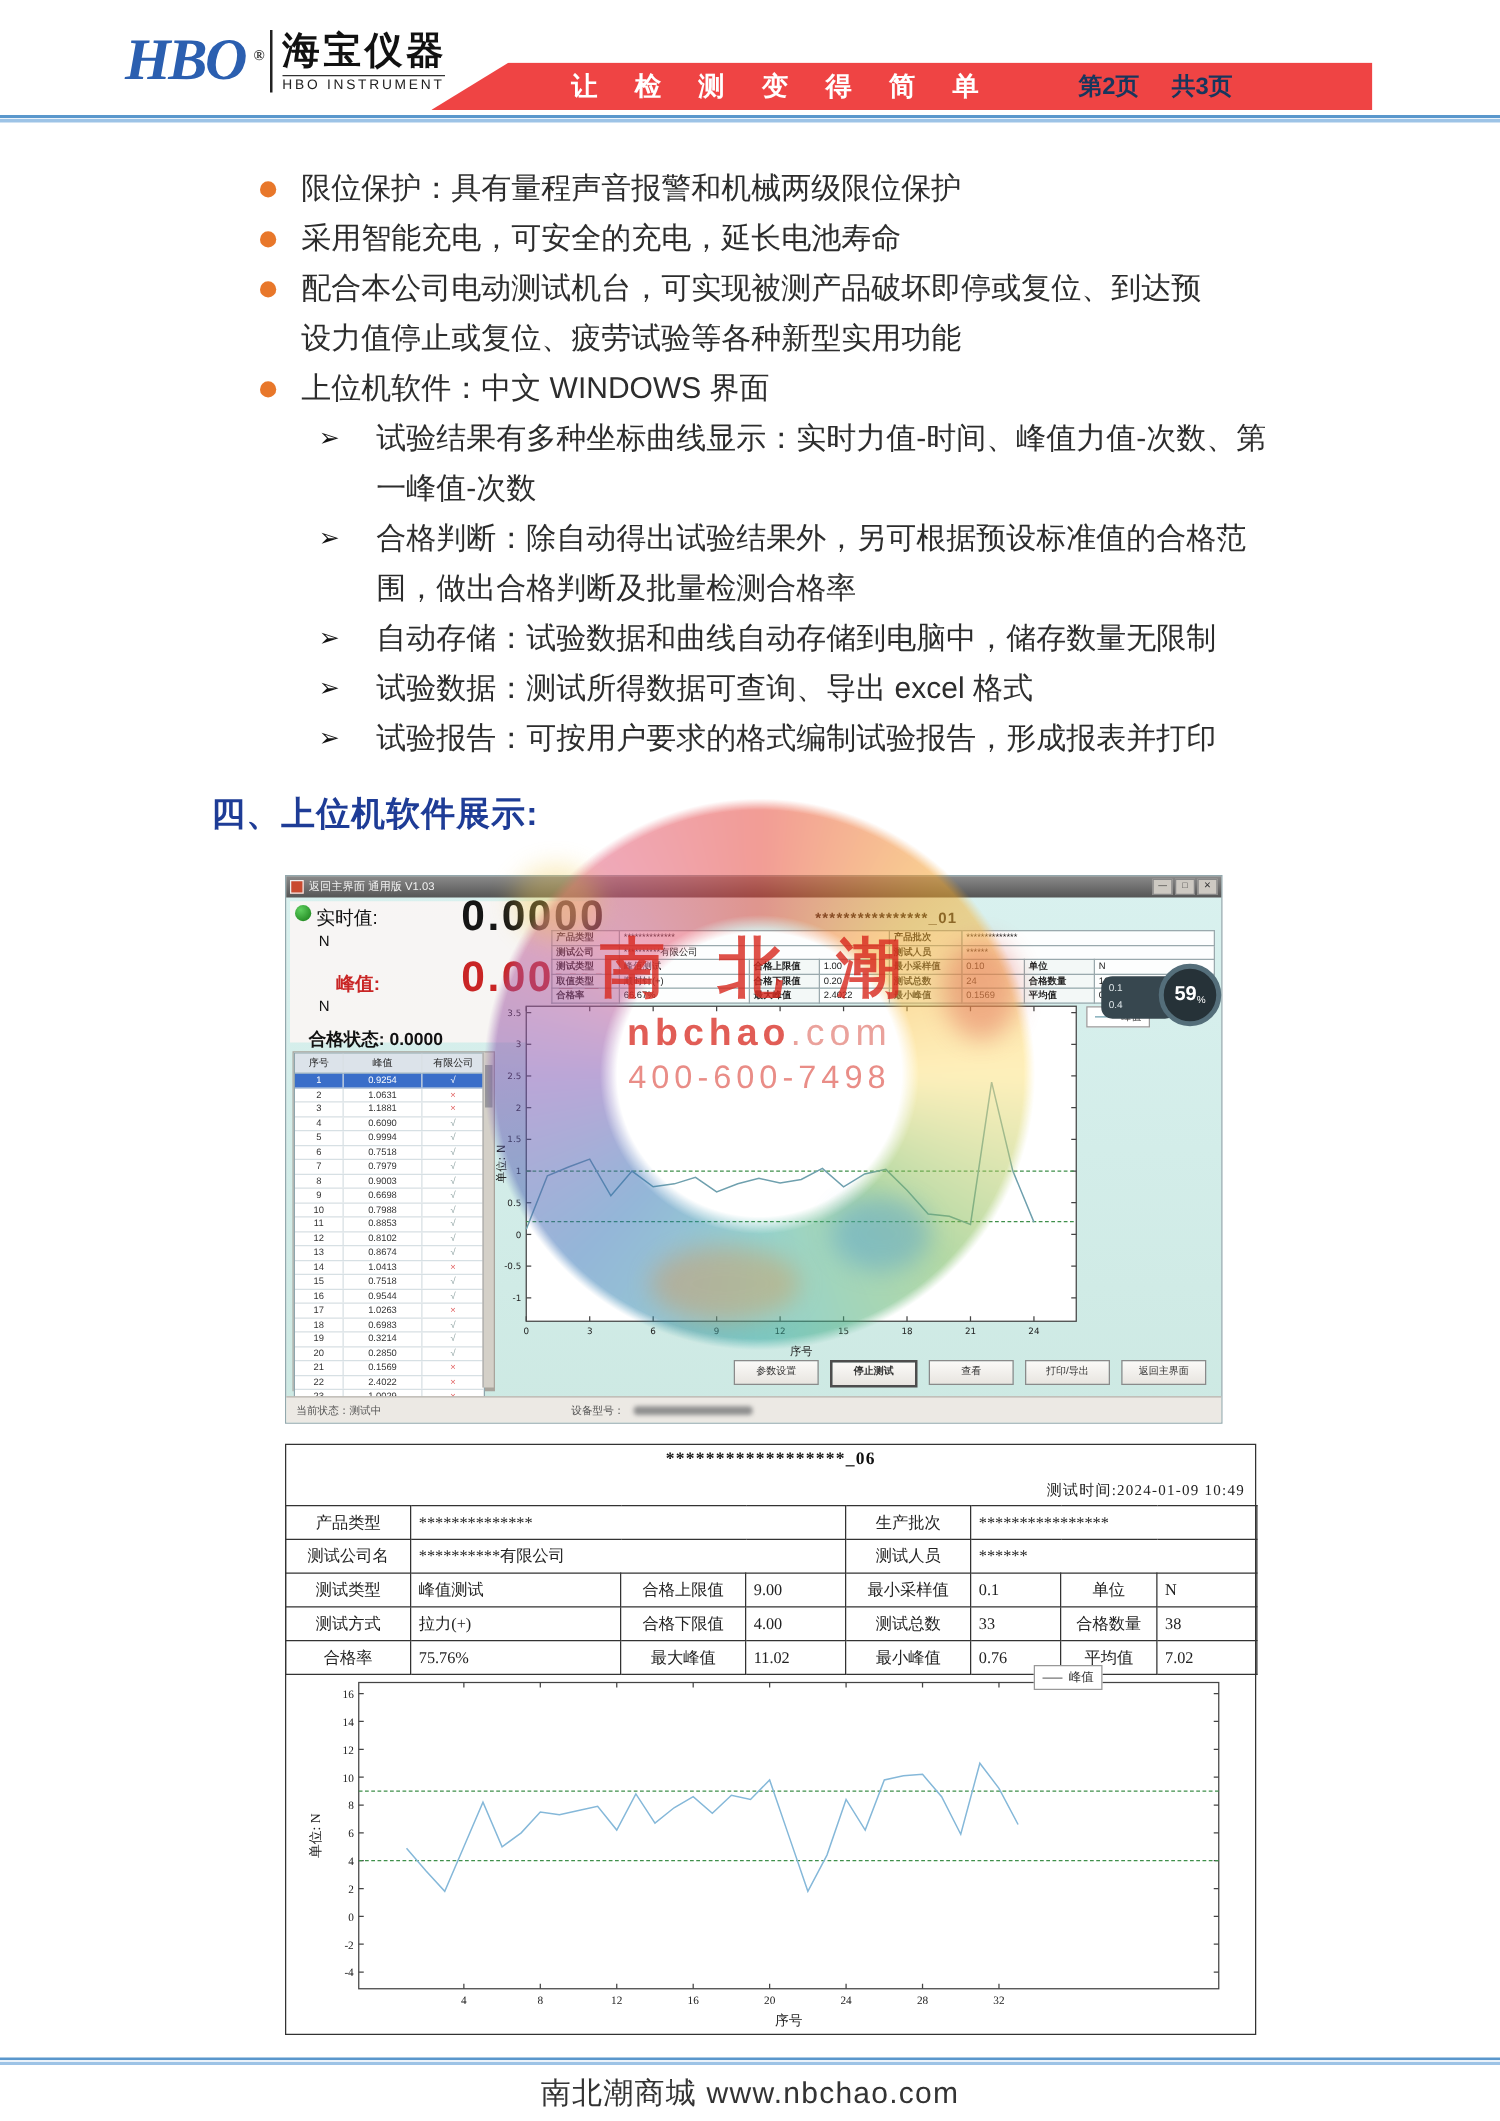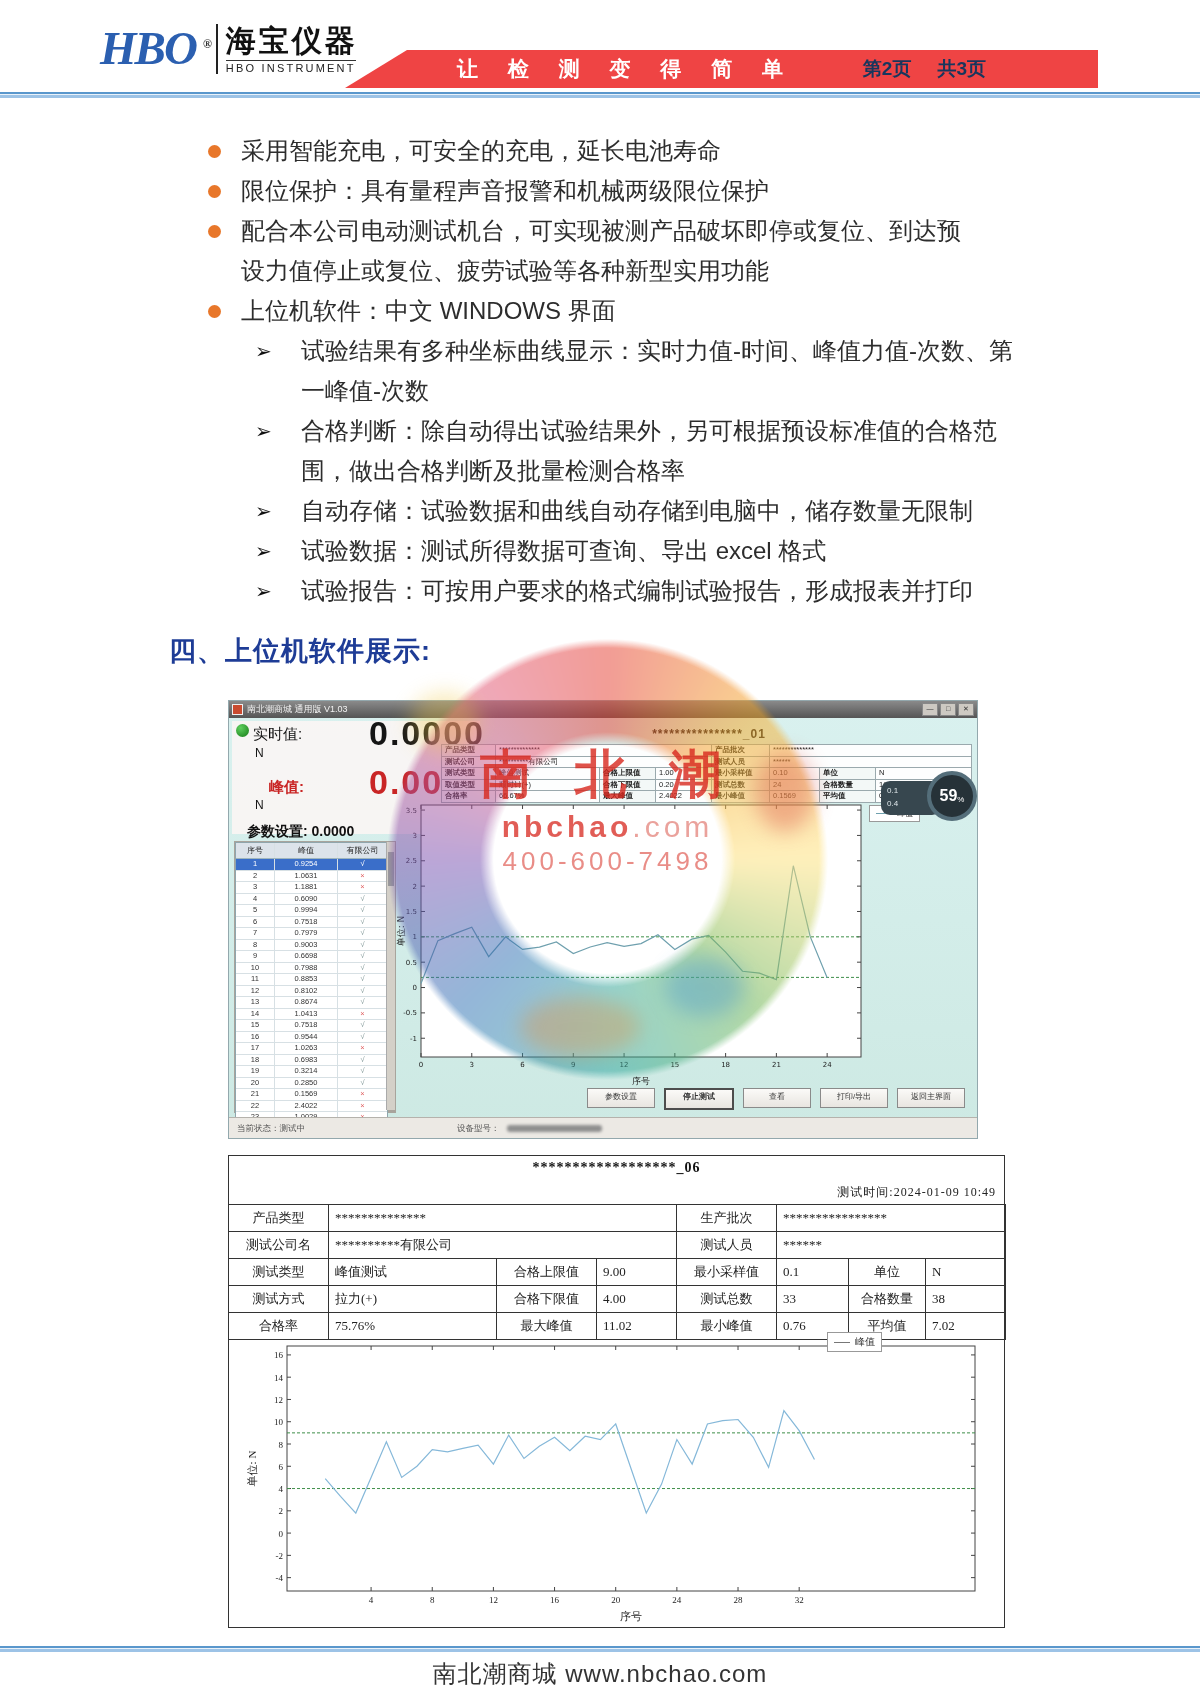--- a/index.html
+++ b/index.html
@@ -130,25 +130,25 @@
       <span>第2页</span>
       <span>共3页</span>
     </span>
   </div>
 </div>
 <div class="rule rule-top"></div>
 
 <div class="content">
   <div class="li">
       <span class="dot"></span>
+      <span class="li-text">限位保护：具有量程声音报警和机械两级限位保护</span>
+    </div>
+  <div class="li">
+      <span class="dot"></span>
       <span class="li-text">采用智能充电，可安全的充电，延长电池寿命</span>
-    </div>
-  <div class="li">
-      <span class="dot"></span>
-      <span class="li-text">限位保护：具有量程声音报警和机械两级限位保护</span>
     </div>
   <div class="li">
       <span class="dot"></span>
       <span class="li-text">配合本公司电动测试机台，可实现被测产品破坏即停或复位、到达预设力值停止或复位、疲劳试验等各种新型实用功能</span>
     </div>
   <div class="li">
       <span class="dot"></span>
       <span class="li-text">上位机软件：中文 WINDOWS 界面</span>
     </div>
   <div class="li">
@@ -170,37 +170,37 @@
   <div class="li">
       <span class="arrow">➢</span>
       <span class="li-text">试验报告：可按用户要求的格式编制试验报告，形成报表并打印</span>
     </div>
   <div class="sec-title">四、上位机软件展示:</div>
 </div>
 
 <div class="win">
   <div class="titlebar">
     <span class="app-ico"></span>
-    <span class="tb-text">南北潮商城 通用版 V1.03</span>
+    <span class="tb-text">返回主界面 通用版 V1.03</span>
     <span class="tb-ctrls">
       <span class="tb-btn">—</span>
       <span class="tb-btn">□</span>
       <span class="tb-btn">✕</span>
     </span>
   </div>
 
   <div class="values-panel"></div>
   <div class="green-dot"></div>
   <span class="rt-label">实时值:</span>
   <span class="rt-unit">N</span>
   <span class="rt-value">0.0000</span>
   <span class="pk-label">峰值:</span>
   <span class="pk-unit">N</span>
   <span class="pk-value">0.0000</span>
-  <span class="fp-line"><span>参数设置:</span> <span>0.0000</span></span>
+  <span class="fp-line"><span>合格状态:</span> <span>0.0000</span></span>
 
   <div class="ltable-wrap">
     <div class="ltable">
       <div class="lt-head">
         <span class="lt-c0">序号</span>
         <span class="lt-c1">峰值</span>
         <span class="lt-c2">有限公司</span>
       </div>
       <div id="lt-body">
           <div class="lt-row sel">

